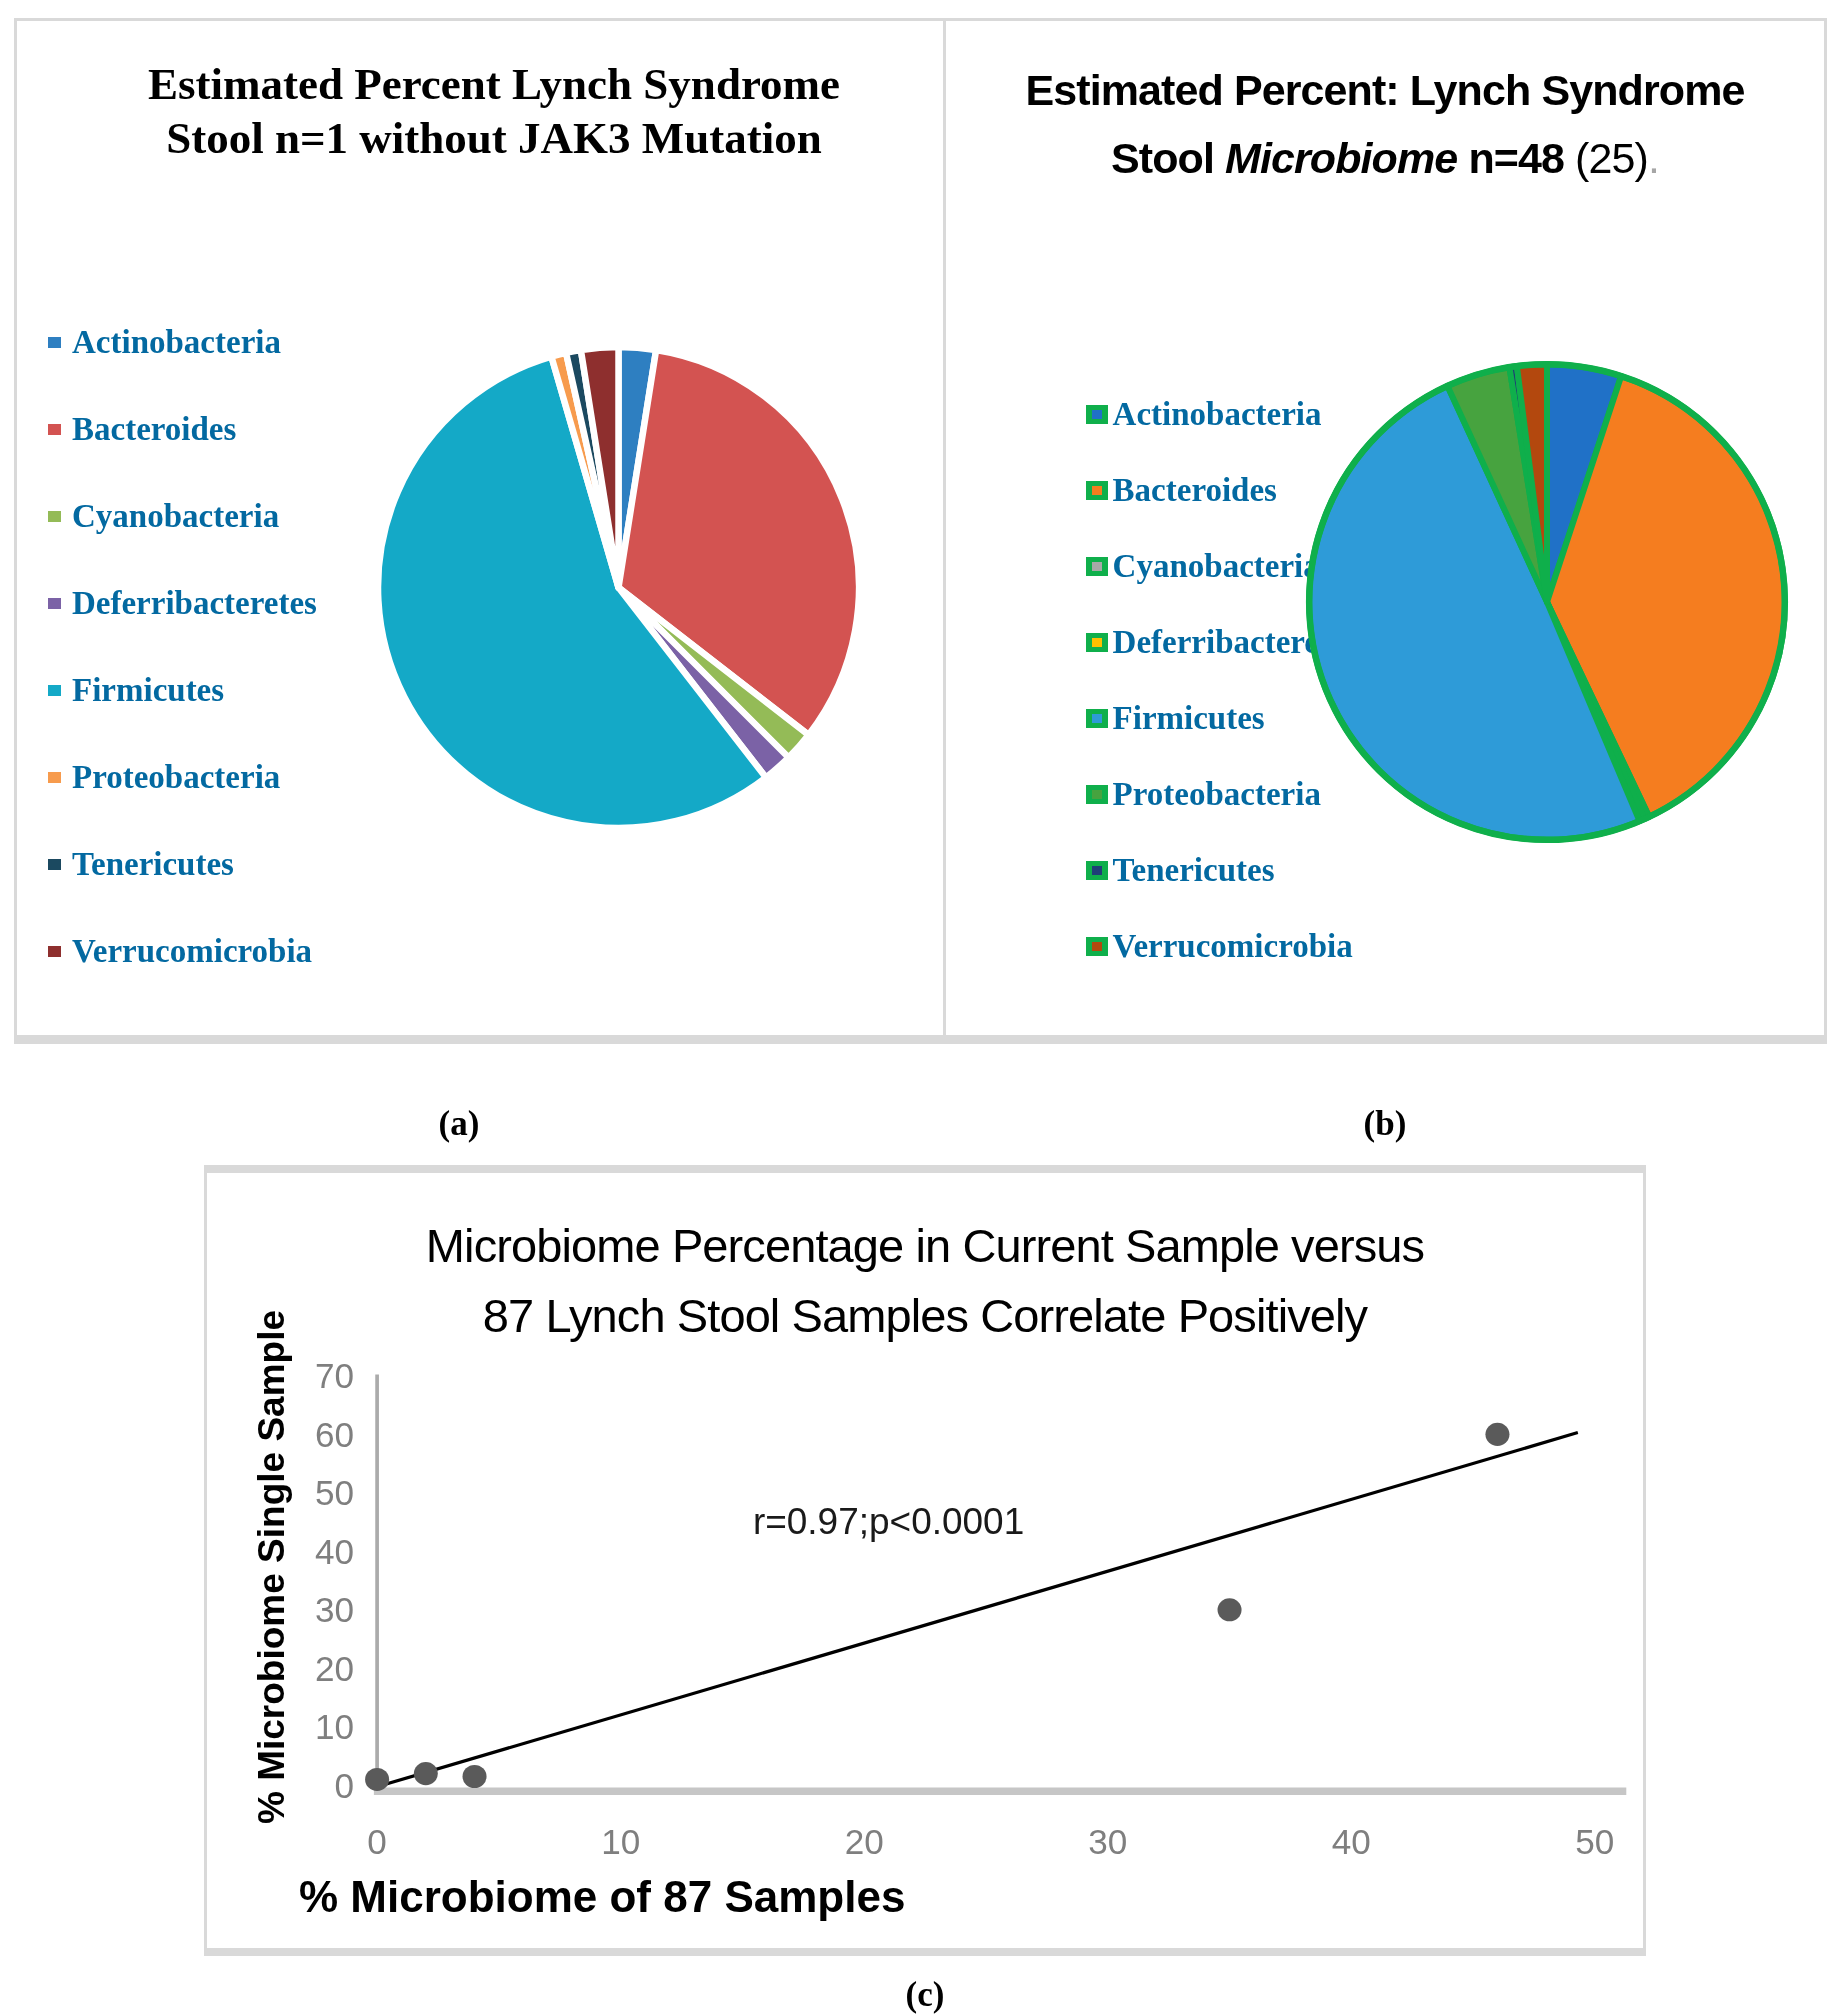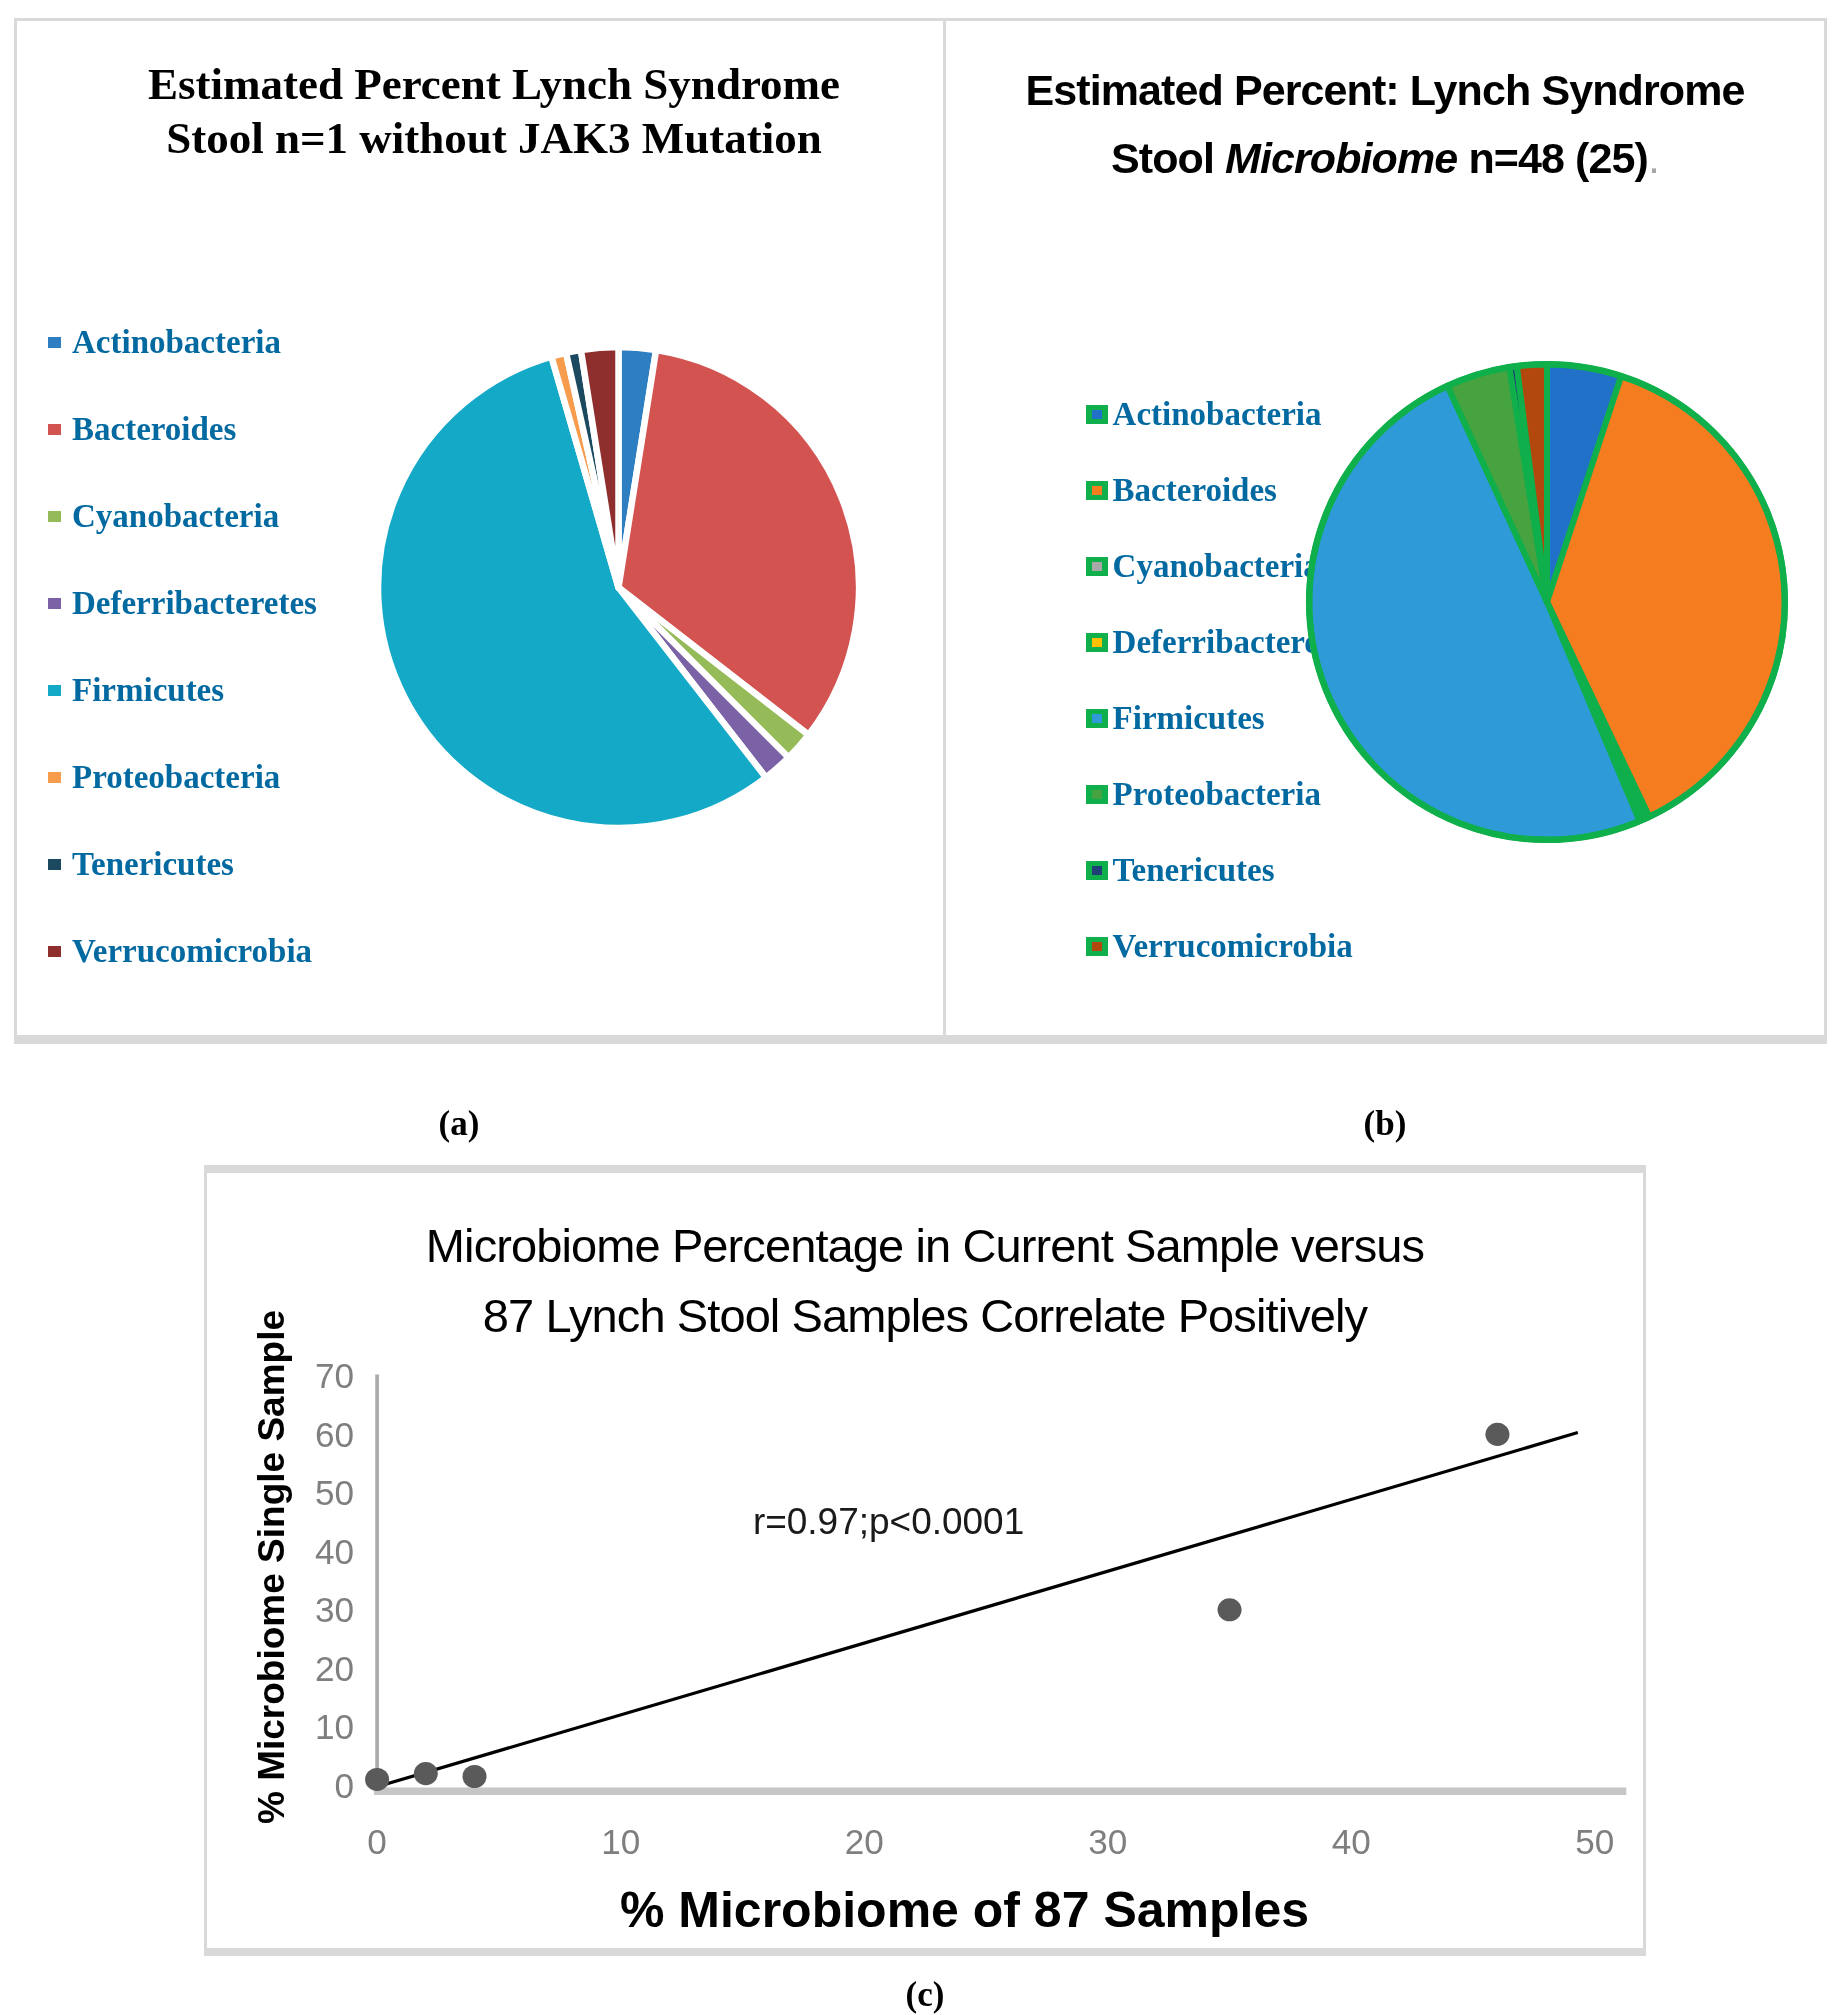--- a/index.html
+++ b/index.html
@@ -15,21 +15,21 @@
   #panel-a { left:14px;  top:17.6px;  width:960px; height:1026px; border-bottom-width:9.2px; }
   #panel-b { left:943px; top:17.6px; width:884px; height:1026px; border-bottom-width:9.2px; }
   #panel-c { left:204px; top:1165px; width:1442px; height:791px; border-top-width:8.3px; border-bottom-width:8.3px; }
 
   .pie-title {
     position:absolute; top:36px; left:4%; width:92%;
     text-align:center; font-weight:bold; color:#000;
   }
   #panel-a .pie-title { font-size:45px; line-height:1.22; }
   #panel-b .pie-title { font-size:43px; line-height:1.58; letter-spacing:-0.9px; }
-  #panel-b .pie-title .ref-normal { font-weight:700; }
+  #panel-b .pie-title .ref-normal { font-weight:400; }
   #panel-b .pie-title .ref-period { font-weight:400; color:#a6a6a6; }
 
   .legend { position:absolute; }
   #legend-a { left:31px; top:301px; }
   #legend-b { left:140px; top:373px; }
   .legend-item { display:flex; align-items:center; }
   #legend-a .legend-item { height:42px; margin-bottom:45px; }
   #legend-b .legend-item { height:42px; margin-bottom:34px; }
   .legend-label { font-weight:bold; font-size:33px; color:#0369a1; white-space:nowrap; }
   #legend-a .marker { width:13px; height:11px; margin-right:11px; flex:0 0 auto; }
@@ -54,21 +54,21 @@
     text-align:center; font-weight:normal; font-size:47px; line-height:1.48;
     letter-spacing:-0.9px; color:#000;
   }
   #ylabel-c {
     position:absolute; left:65px; top:394px;
     transform:translate(-50%,-50%) rotate(-90deg);
     font-weight:bold; font-size:37px; white-space:nowrap; color:#000;
   }
   #xlabel-c {
     position:absolute; left:92px; top:699px; width:1331px;
-    text-align:center; font-weight:bold; font-size:50px; color:#000;margin-top:9px;
+    font-weight:bold; font-size:44px; color:#000;
   }
   #scatter-c { position:absolute; left:92px; top:185px; width:1331px; height:532px; }
 </style>
 </head>
 <body>
 
 <section class="panel serif" id="panel-a">
   <h2 class="pie-title">
     <span>Estimated Percent Lynch Syndrome</span><br>
     <span>Stool n=1 without JAK3 Mutation</span>

